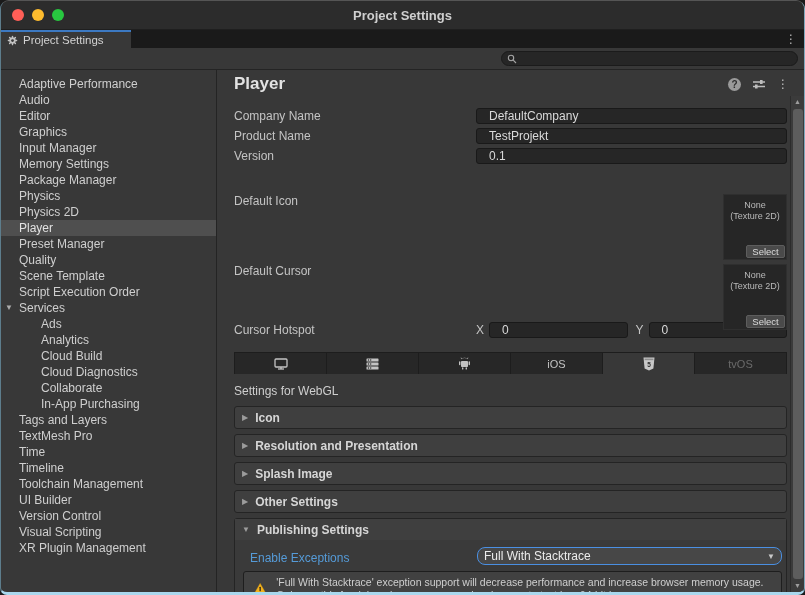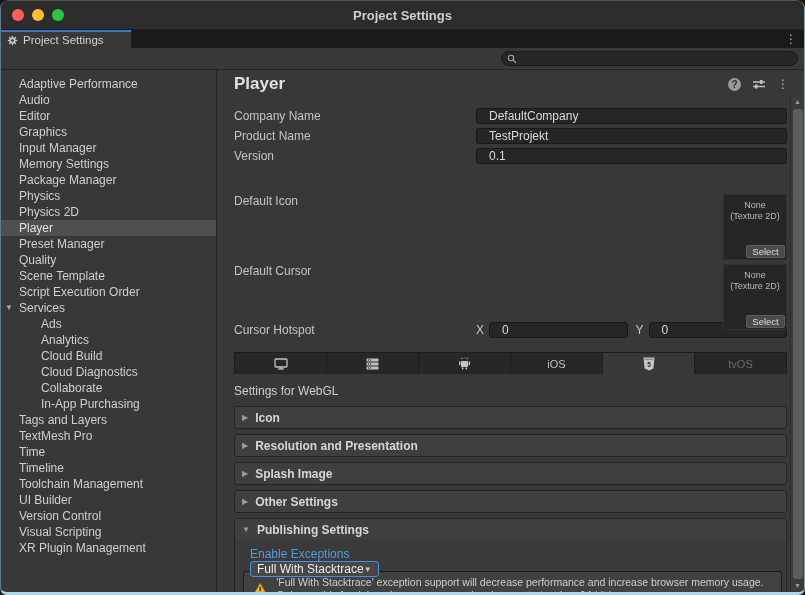--- a/index.html
+++ b/index.html
@@ -73,23 +73,23 @@
   .ptab.selected{ background:#383838; }
   .ptab.disabled{ color:#6a6a6a; }
   .settings-for{ font-size:12px; color:#cfcfcf; margin:10px 0 8px; }
   
   .section{ height:23px; background:#3f3f3f; border:1px solid #242424; border-radius:3px;
     margin-bottom:5px; display:flex; align-items:center; padding-left:7px; gap:7px; }
   .scaret{ font-size:8px; color:#9c9c9c; }
   .slabel{ font-size:12px; font-weight:bold; color:#d6d6d6; }
   .section.open{ height:auto; display:block; background:#3a3a3a; padding-left:0; margin-bottom:0; }
   .section.open .shead{ height:21px; display:flex; align-items:center; gap:7px; padding-left:7px; background:#3f3f3f; }
-  .pubrow{ display:flex; align-items:flex-start; height:18px; margin:7px 4px 0 15px;flex-direction:column; }
+  .pubrow{ display:flex; align-items:flex-end; height:18px; margin:7px 4px 0 15px; }
   .publabel{ width:227px; flex:none; font-size:12px; color:#559bd8; }
-  .dropdown{ flex:1; height:18px; background:#474747; border:1px solid #4a8fe2; border-radius:3px;
+  .dropdown{ flex:1; height:18px; background:#474747; border:1px solid #4a8fe2; border-radius:8px;
     display:flex; align-items:center; padding:0 6px; font-size:12px; color:#ececec; }
   .dd-arrow{ margin-left:auto; font-size:8px; color:#c9c9c9; }
   .warnbox{ margin:6px 4px 0 8px; background:#414141; border:1px solid #1e1e1e; border-radius:3px;
     display:flex; align-items:center; gap:9px; padding:4px 12px 4px 9px; }
   .warntext{ font-size:10.5px; line-height:13px; color:#cfcfcf; }
   
   .vscroll{ position:absolute; top:0; right:0; bottom:0; width:14px; background:#3b3b3b; border-left:1px solid #2c2c2c; }
   .sarrow{ height:12px; text-align:center; font-size:7px; color:#9d9d9d; line-height:12px; }
   .sarrow.down{ position:absolute; bottom:0; left:0; right:0; }
   .sthumb{ position:absolute; top:13px; bottom:13px; left:1.5px; right:1.5px; background:#5d5d5d; border-radius:3px; }

